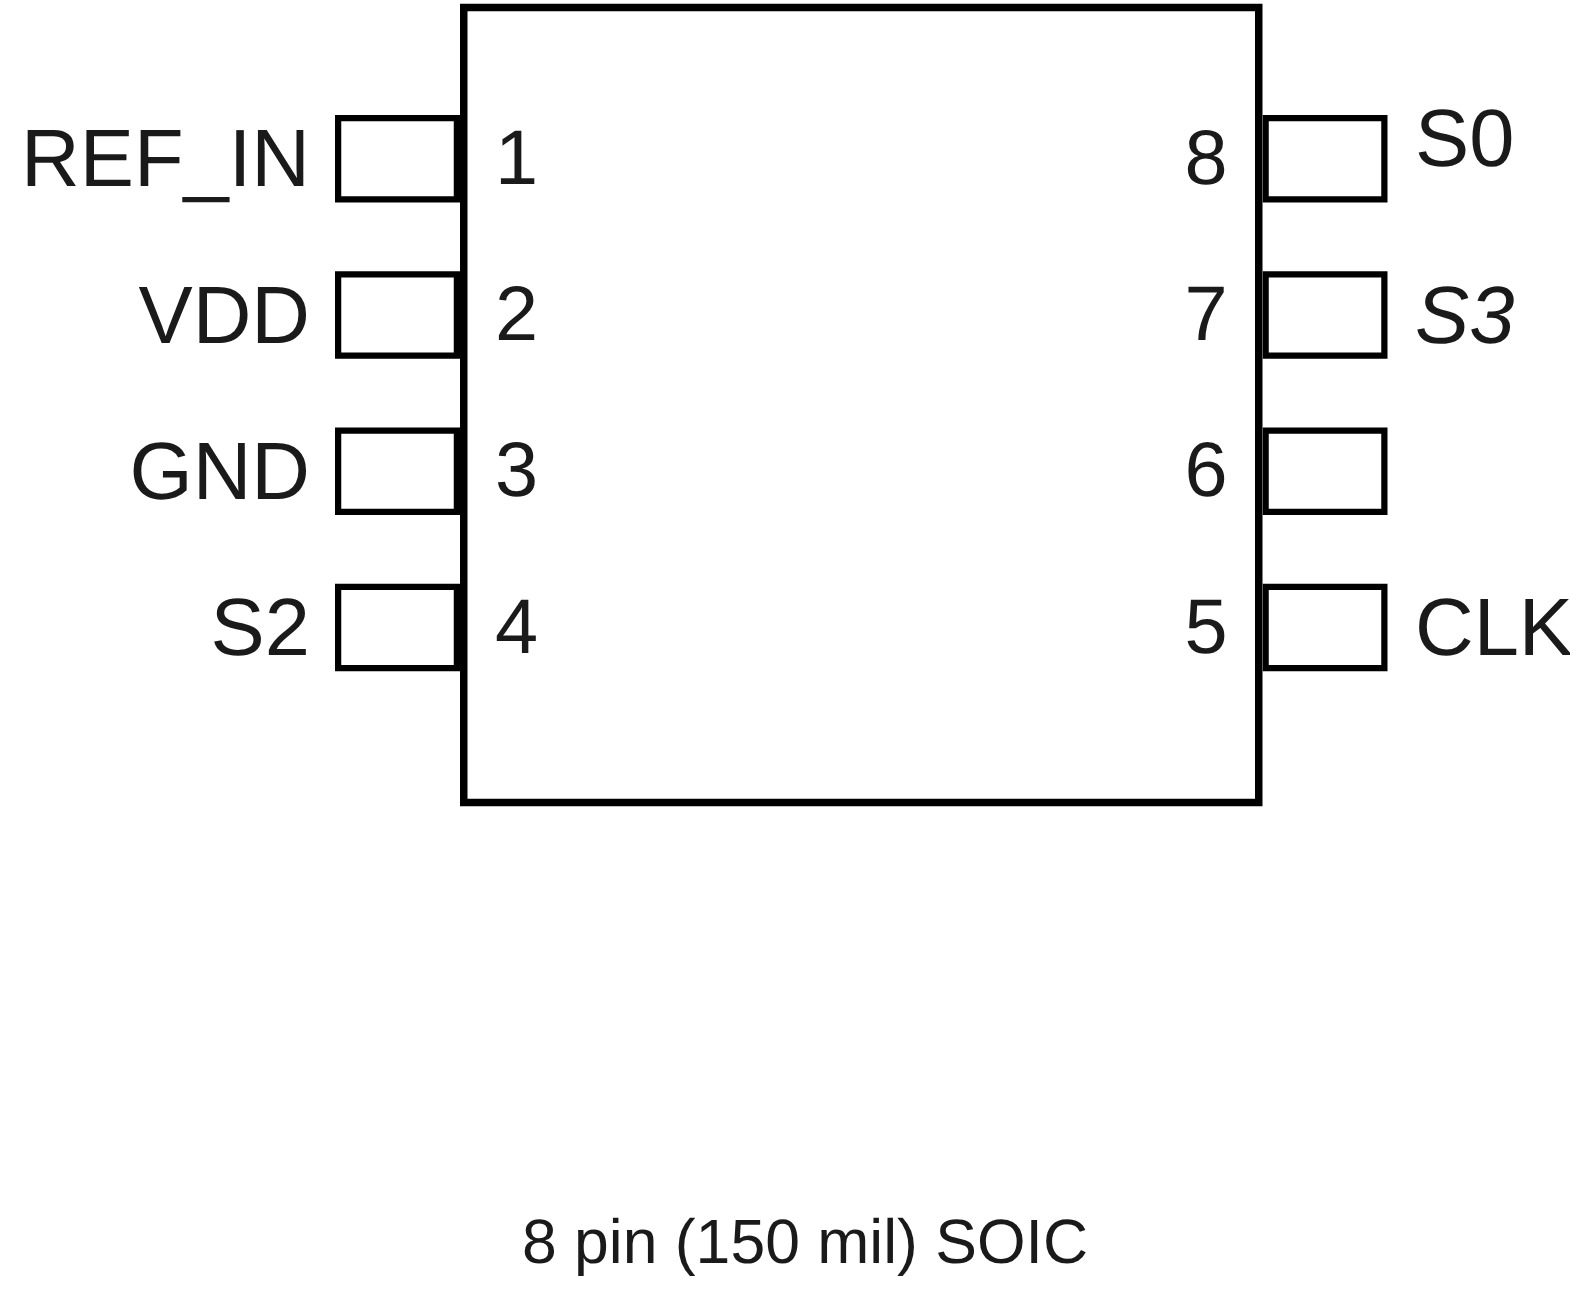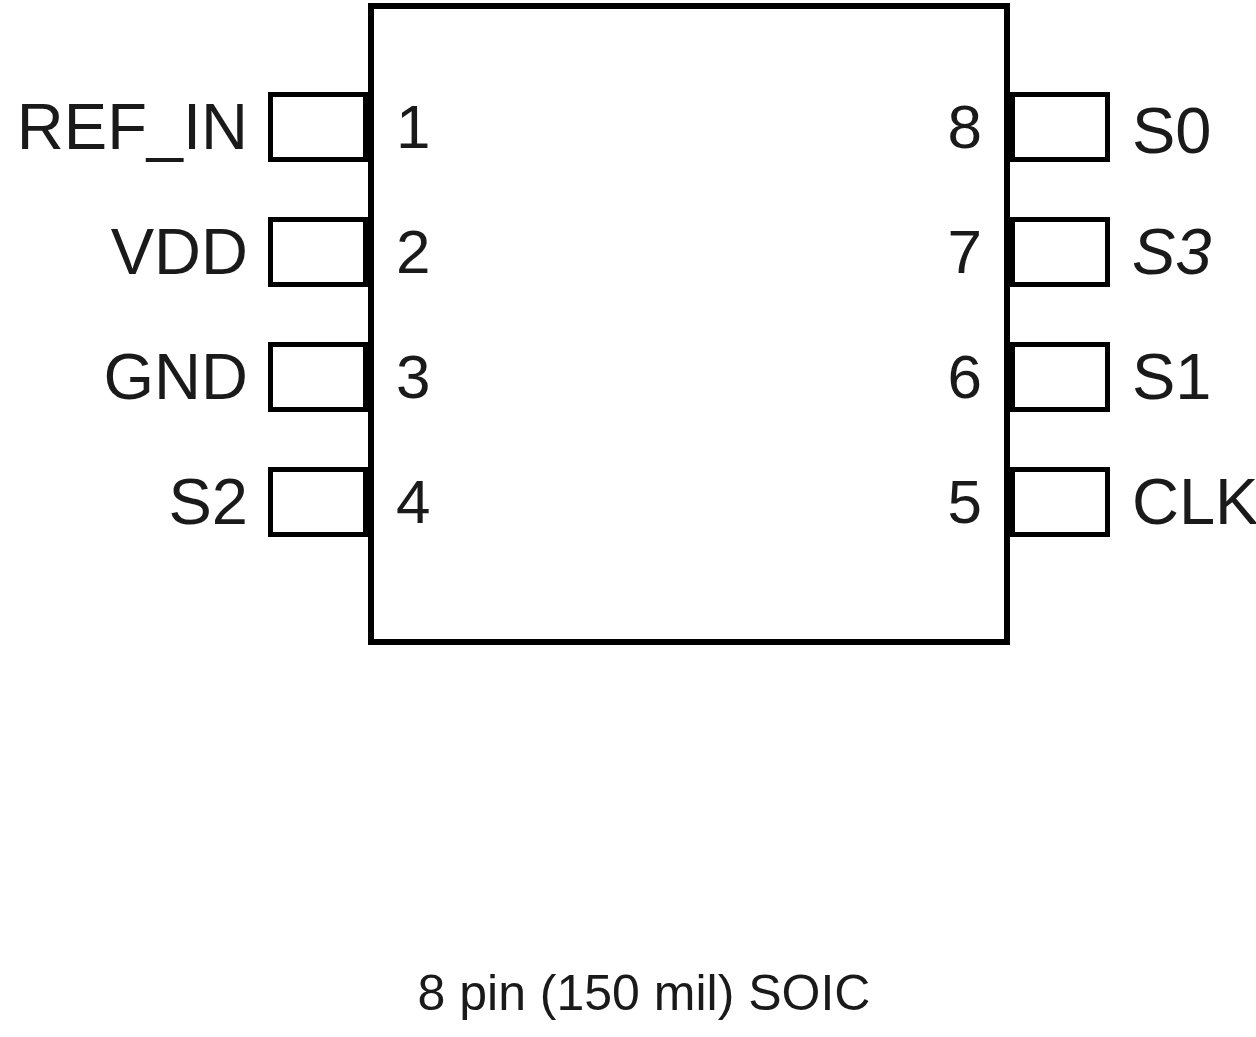--- a/index.html
+++ b/index.html
@@ -122,20 +122,19 @@
   <div class="pin-lead right" style="top:92px;"></div>
   <div class="pin-lead right" style="top:217px;"></div>
   <div class="pin-lead right" style="top:342px;"></div>
   <div class="pin-lead right" style="top:467px;"></div>
 
   <div class="pin-number right" style="top:92px;">8</div>
   <div class="pin-number right" style="top:217px;">7</div>
   <div class="pin-number right" style="top:342px;">6</div>
   <div class="pin-number right" style="top:467px;">5</div>
 
-  <div class="pin-label right" style="top:96px;">S0</div>
+  <div class="pin-label right" style="top:76px;">S0</div>
   <div class="pin-label right" style="top:217px;font-style:italic;">S3</div>
-  <div class="pin-label right" style="top:342px;">S1</div>
   <div class="pin-label right" style="top:467px;">CLK</div>
 
   <div class="caption">8 pin (150 mil) SOIC</div>
 
 </div>
 
 </body></html>

